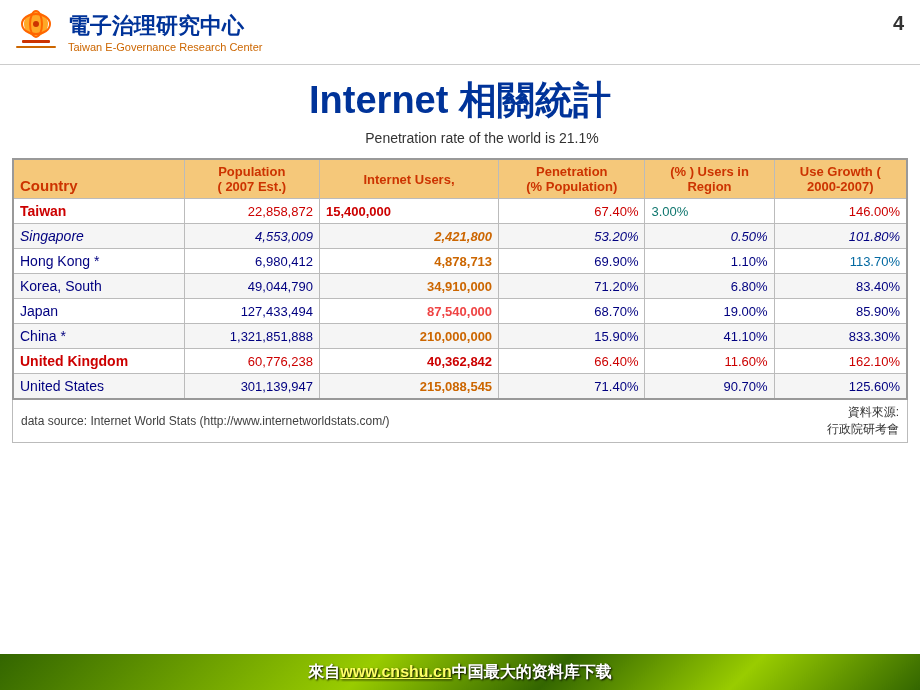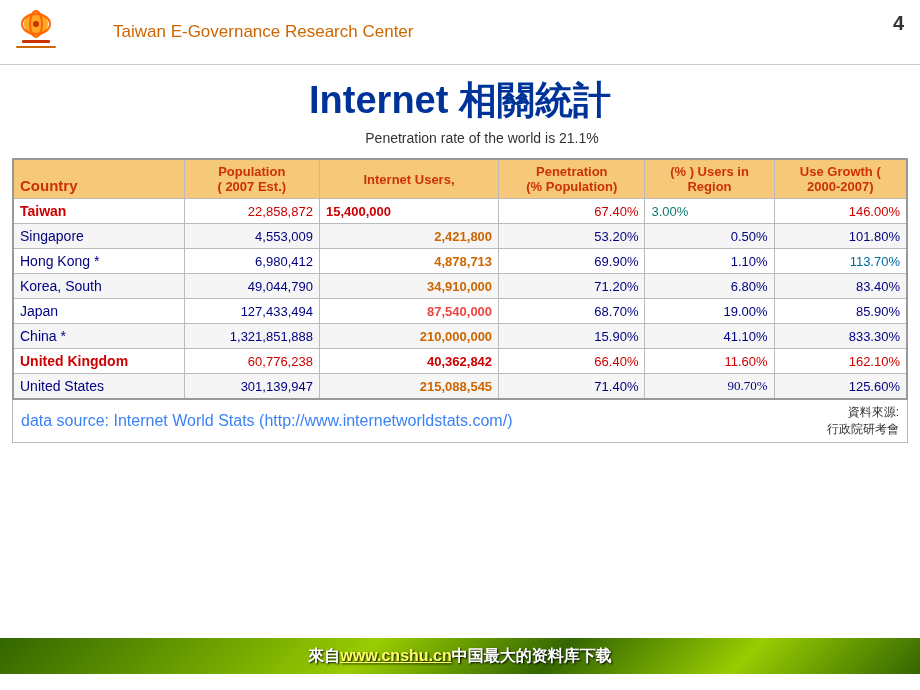--- a/index.html
+++ b/index.html
@@ -30,23 +30,22 @@
       height: 48px;
     }
     .logo-text-cn {
       color: #003399;
       font-size: 22px;
       font-weight: bold;
       font-family: "Microsoft JhengHei", Arial, sans-serif;
     }
     .logo-text-en {
       color: #cc6600;
-      font-size: 17px;
+      font-size: 11px;
       font-family: Arial, sans-serif;
-      margin-left: 45px;
     }
     .page-number {
       position: absolute;
       right: 16px;
       top: 12px;
       font-size: 20px;
       color: #333;
       font-weight: bold;
     }
 
@@ -104,34 +103,34 @@
       color: #000080;
       vertical-align: middle;
     }
     tbody tr:nth-child(odd) {
       background-color: #ffffff;
     }
     tbody tr:nth-child(even) {
       background-color: #f9f9f9;
     }
     .footer-source {
-      font-size: 16px;
-      color: #3b82f6;
+      font-size: 12px;
+      color: #404040;
     }
     .footer-source-cn {
       font-size: 12px;
       color: #333;
       text-align: right;
       font-family: "Microsoft JhengHei", Arial, sans-serif;
     }
 
     
     .bottom-banner {
       position: absolute;
-      bottom: 16px;
+      bottom: 0;
       left: 0;
       right: 0;
       height: 36px;
       background: linear-gradient(135deg, #336600 0%, #669900 20%, #99cc00 40%, #336600 60%, #99cc00 80%, #336600 100%);
       display: flex;
       align-items: center;
       justify-content: center;
       font-size: 16px;
       font-weight: bold;
       color: white;
@@ -156,20 +155,21 @@
 
     <svg class="logo-icon" viewBox="0 0 48 48" xmlns="http://www.w3.org/2000/svg">
       <circle cx="24" cy="16" r="12" fill="#ff9900" opacity="0.85"></circle>
       <ellipse cx="24" cy="16" rx="14" ry="10" fill="none" stroke="#ff6600" stroke-width="2"></ellipse>
       <ellipse cx="24" cy="16" rx="6" ry="13" fill="none" stroke="#ff6600" stroke-width="2"></ellipse>
       <circle cx="24" cy="16" r="3" fill="#cc3300"></circle>
       <rect x="10" y="32" width="28" height="3" rx="1" fill="#cc3300"></rect>
       <rect x="4" y="38" width="40" height="2" rx="1" fill="#cc6600"></rect>
     </svg>
     <div>
+      <div class="logo-text-cn">電子治理研究中心</div>
       <div class="logo-text-en">Taiwan E-Governance Research Center</div>
     </div>
   </div>
   <div class="page-number">4</div>
 </div>
 
 <div class="title-section">
   <div class="main-title">Internet 相關統計</div>
   <div class="subtitle">Penetration rate of the world is 21.1%</div>
 </div>
@@ -204,21 +204,21 @@
     </thead>
     <tbody id="table-body">
     <tr style="background-color: rgb(255, 255, 255);">
           <td style="color: rgb(204, 0, 0); font-weight: bold; font-size: 14px;">Taiwan</td>
           <td style="text-align: right; color: rgb(204, 0, 0);">22,858,872</td>
           <td style="font-weight: bold; color: rgb(204, 0, 0);">15,400,000</td>
           <td style="text-align: right; color: rgb(204, 0, 0);">67.40%</td>
           <td style="color: #0f766e;">3.00%</td>
           <td style="text-align: right; color: rgb(204, 0, 0);">146.00%</td>
         </tr>
-        <tr style="background-color: rgb(245, 245, 245);">
+        <tr style="background-color: rgb(245, 245, 245); font-style: italic;">
           <td style="color: rgb(0, 0, 128); font-weight: normal; font-size: 14px;">Singapore</td>
           <td style="text-align: right; color: rgb(0, 0, 128);">4,553,009</td>
           <td style="text-align: right; font-weight: bold; color: rgb(204, 102, 0);">2,421,800</td>
           <td style="text-align: right; color: rgb(0, 0, 128);">53.20%</td>
           <td style="text-align: right; color: rgb(0, 0, 128);">0.50%</td>
           <td style="text-align: right; color: rgb(0, 0, 128);">101.80%</td>
         </tr>
         <tr style="background-color: rgb(255, 255, 255);">
           <td style="color: rgb(0, 0, 128); font-weight: normal; font-size: 14px;">Hong Kong *</td>
           <td style="text-align: right; color: rgb(0, 0, 128);">6,980,412</td>
@@ -257,21 +257,21 @@
           <td style="text-align: right; font-weight: bold; color: rgb(204, 0, 0);">40,362,842</td>
           <td style="text-align: right; color: rgb(204, 0, 0);">66.40%</td>
           <td style="text-align: right; color: rgb(204, 0, 0);">11.60%</td>
           <td style="text-align: right; color: rgb(204, 0, 0);">162.10%</td>
         </tr>
         <tr style="background-color: rgb(245, 245, 245);">
           <td style="color: rgb(0, 0, 128); font-weight: normal; font-size: 14px;">United States</td>
           <td style="text-align: right; color: rgb(0, 0, 128);">301,139,947</td>
           <td style="text-align: right; font-weight: bold; color: rgb(204, 102, 0);">215,088,545</td>
           <td style="text-align: right; color: rgb(0, 0, 128);">71.40%</td>
-          <td style="text-align: right; color: rgb(0, 0, 128); font-family: Liberation Serif, serif;">90.70%</td>
+          <td style="text-align: right; color: rgb(0, 0, 128);">90.70%</td>
           <td style="text-align: right; color: rgb(0, 0, 128);">125.60%</td>
         </tr>
       </tbody>
   </table>
 </div>
 
 <div style="margin: 0 12px; border: 1px solid #bbb; border-top: none; display:flex; justify-content:space-between; align-items:center; padding: 4px 8px;">
   <div class="footer-source">data source: Internet World Stats (http://www.internetworldstats.com/)</div>
   <div class="footer-source-cn">
     <div>資料來源:</div>

